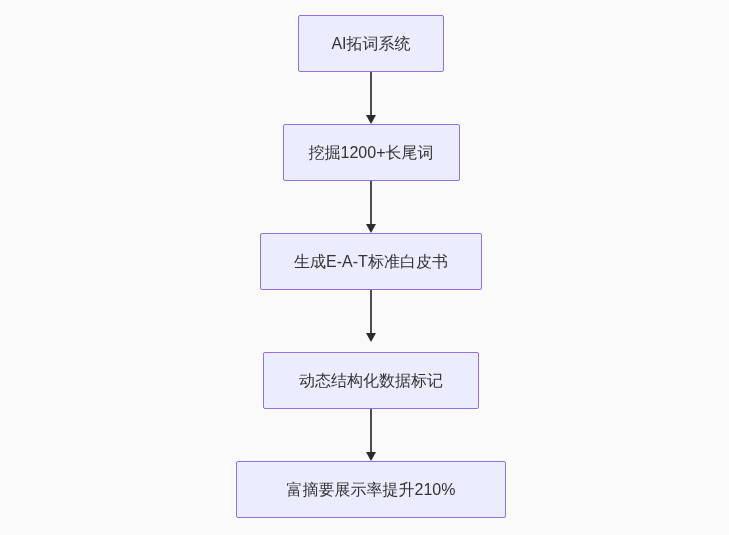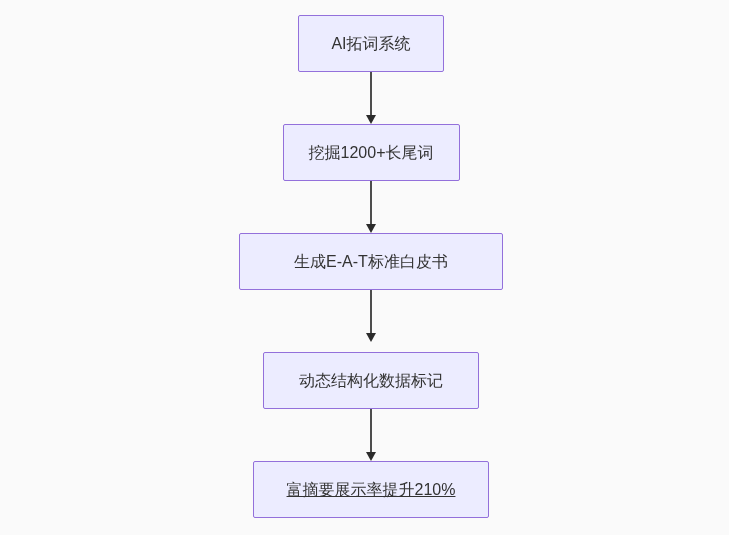--- a/index.html
+++ b/index.html
@@ -39,23 +39,23 @@
     align-items: center;
     justify-content: center;
     color: #333333;
     font-size: 16px;
     line-height: 1;
     white-space: nowrap;
     text-align: center;
   }
   .w1 { width: 146px; }
   .w2 { width: 177px; }
-  .w3 { width: 264px; }
+  .w3 { width: 222px; }
   .w4 { width: 216px; margin-top: 10px; }
-  .w5 { width: 236px; text-decoration: underline; }
+  .w5 { width: 270px; }
   .flow-arrow {
     height: 52px;
     width: 12px;
     display: flex;
     flex-direction: column;
     align-items: center;
   }
   .flow-arrow .edge-line {
     width: 2px;
     flex: 1 1 auto;

